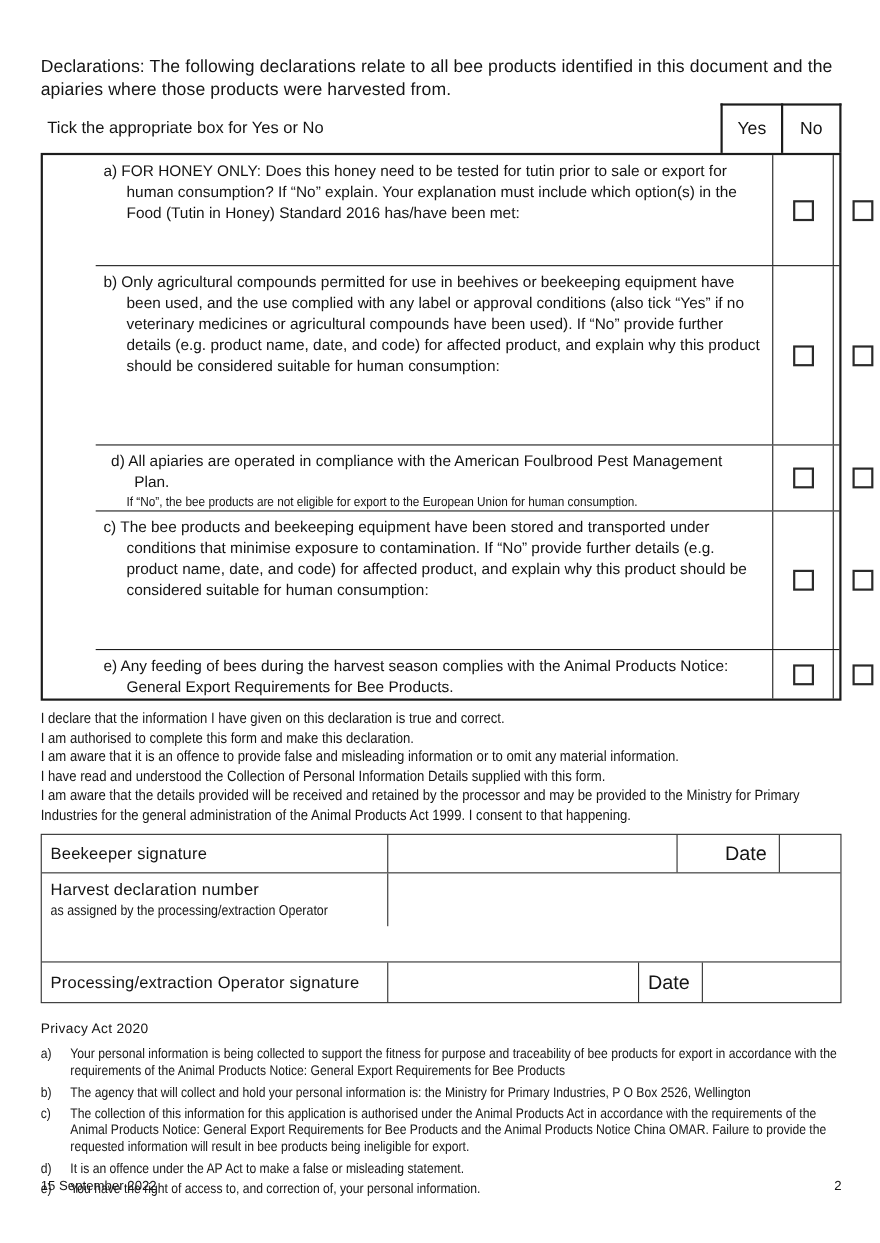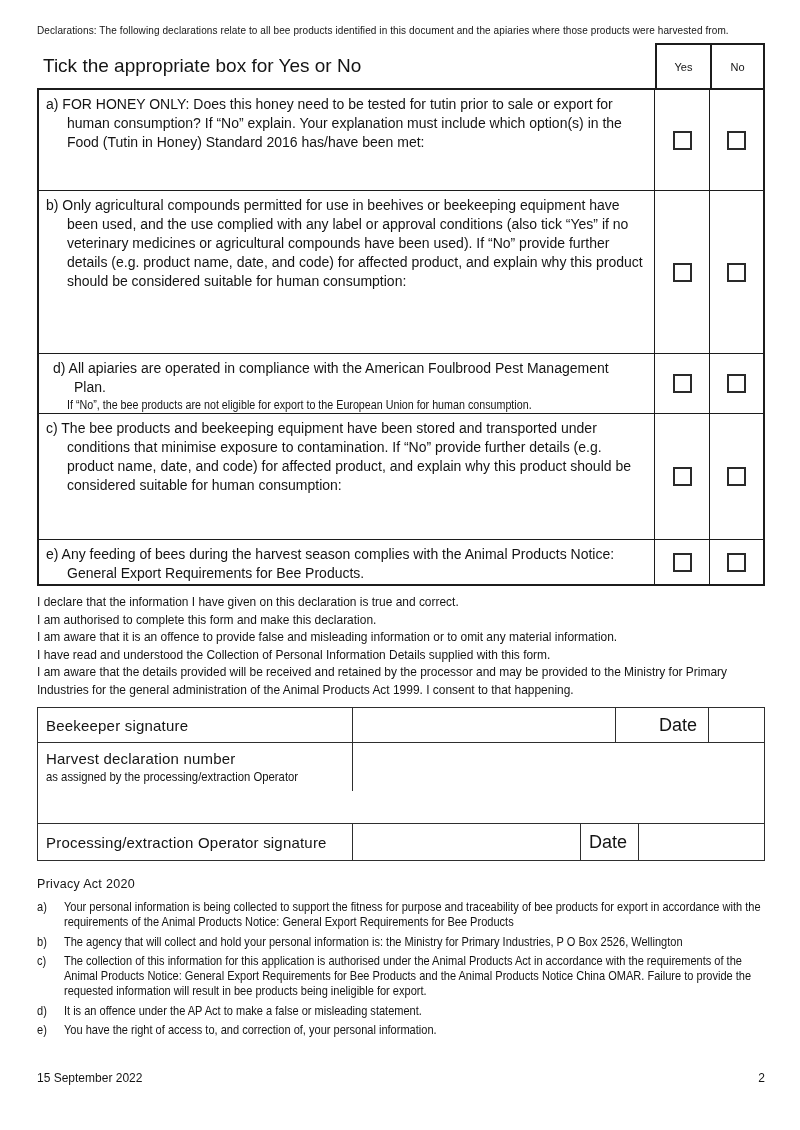--- a/index.html
+++ b/index.html
@@ -4,30 +4,30 @@
 <style>
   * { margin:0; padding:0; box-sizing:border-box; }
   html, body { background:#ffffff; }
   body {
     width:800px; height:1130px;
     font-family:"Liberation Sans", "DejaVu Sans", sans-serif;
     color:#141414; position:relative; overflow:hidden;
   }
   .page { position:absolute; left:37px; top:0; width:728px; }
 
-  .intro { padding-top:20px; font-size:10px; line-height:21px; letter-spacing:0.1px; }
+  .intro { padding-top:50px; font-size:16px; line-height:21px; letter-spacing:0.1px; }
 
   
   .decl-header { display:grid; grid-template-columns:618px 55px 55px; height:45px; margin-top:2px; }
-  .decl-header .instr { font-size:19px; display:flex; align-items:center; padding-left:6px; }
-  .hcell { display:flex; align-items:center; justify-content:center; font-size:11px;
+  .decl-header .instr { font-size:15px; display:flex; align-items:center; padding-left:6px; }
+  .hcell { display:flex; align-items:center; justify-content:center; font-size:16px;
            border:2px solid #1c1c1c; border-bottom:none; }
   .hcell.yes { border-right:none; }
 
-  .decl-table { border:2px solid #1c1c1c; }
+  .decl-table { border:2px solid #1c1c1c;padding-left:48px; }
   .trow { display:grid; grid-template-columns:616px 55px 53px; }
   .trow + .trow { border-top:1.5px solid #1c1c1c; }
   .tcell { padding:5px 10px 0 7px; font-size:14px; line-height:19px; border-right:1.5px solid #1c1c1c; }
   .hang { padding-left:28px; text-indent:-21px; }
   .ycell { border-right:1.5px solid #1c1c1c; display:flex; align-items:center; justify-content:center; }
   .ncell { display:flex; align-items:center; justify-content:center; }
   .cb { width:19px; height:19px; border:2px solid #2a2a2a; background:#fff; display:block; }
   .row-a { min-height:100px; } .row-b { min-height:163px; } .row-c { min-height:126px; }
   .row-d { min-height:56px; }  .row-e { min-height:45px; }
   .row-note { margin-left:21px; font-size:12px; line-height:15px; margin-top:1px;

